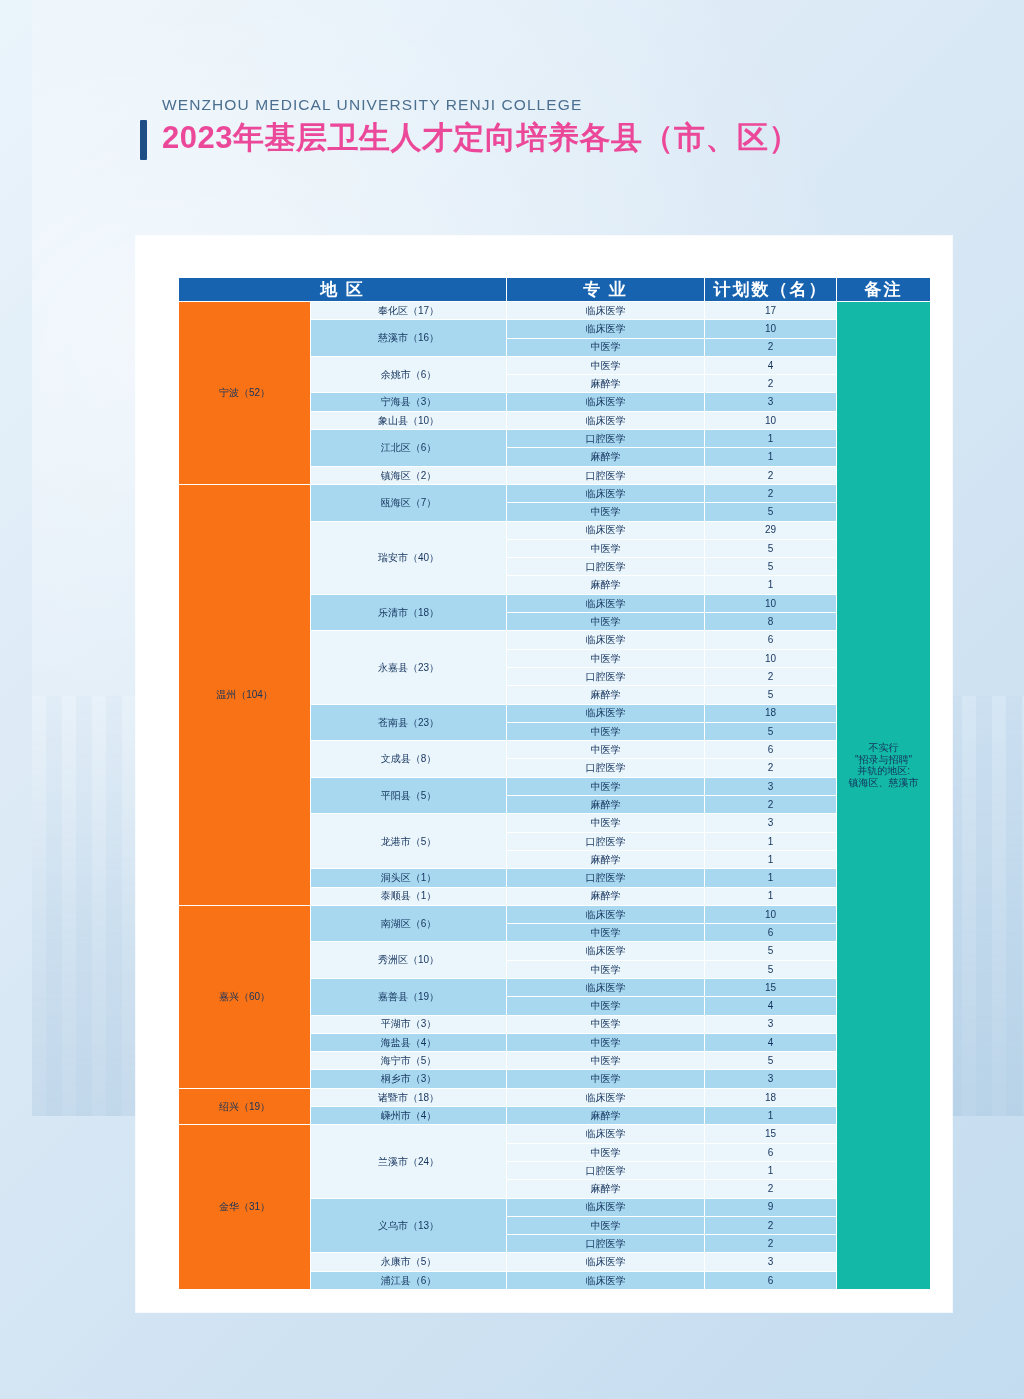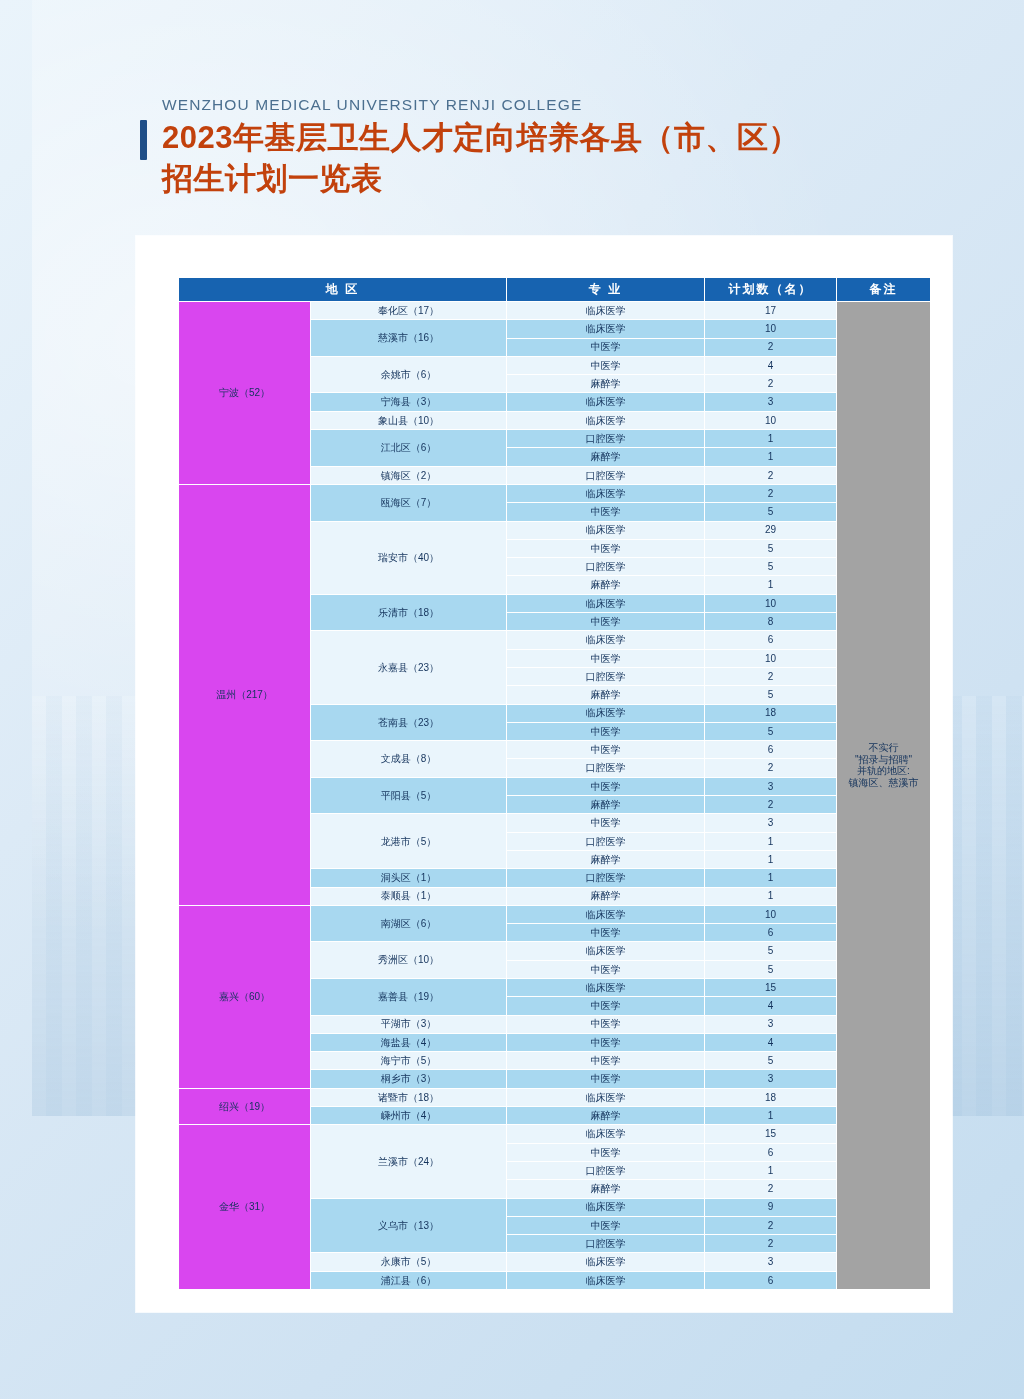--- a/index.html
+++ b/index.html
@@ -52,21 +52,21 @@
     left: -22px;
     top: 2px;
     width: 7px;
     height: 40px;
     background: #1f4e87;
     border-radius: 1px;
   }
   .title {
     font-size: 31px;
     line-height: 1.32;
-    color: #c2410c;
+    color: #ec4899;
     font-weight: bold;
     letter-spacing: .5px;
     margin: 0;
   }
 
   .card {
     position: absolute;
     left: 104px;
     top: 236px;
     width: 816px;
@@ -87,59 +87,58 @@
   }
   table.plan col.c-region { width: 132px; }
   table.plan col.c-county { width: 196px; }
   table.plan col.c-major  { width: 198px; }
   table.plan col.c-num    { width: 132px; }
   table.plan col.c-note   { width: 94px; }
 
   table.plan th {
     background: #1763b0;
     color: #fff;
-    font-size: 12px;
+    font-size: 17px;
     font-weight: bold;
     height: 24px;
     letter-spacing: 2px;
     border: 1px solid #ffffff;
     padding: 0 2px;
   }
   table.plan td {
     border: 1px solid #ffffff;
     text-align: center;
     height: 18.3px;
     padding: 0 3px;
     line-height: 1.15;
     font-size: 10px;
     white-space: nowrap;
     overflow: hidden;
   }
   
   td.t-light { background: #eaf5fc; }
   td.t-mid   { background: #a8d8f0; }
-  td.t-region{ background: #d946ef; font-size: 10.5px; }
-  td.t-note  { background: #a3a3a3; text-align: left; vertical-align: top; padding: 6px 6px; white-space: normal; line-height: 1.55; font-size: 9.6px; }
+  td.t-region{ background: #f97316; font-size: 10.5px; }
+  td.t-note  { background: #14b8a6; text-align: left; vertical-align: top; padding: 6px 6px; white-space: normal; line-height: 1.55; font-size: 9.6px; }
 
   .note-lines div { white-space: nowrap; }
 </style>
 </head>
 <body>
 
 <div class="page">
   <div class="bg-deco"></div>
   <div class="bg-deco2"></div>
 
   <div class="header">
     <p class="eyebrow">WENZHOU MEDICAL UNIVERSITY RENJI COLLEGE</p>
     <div class="title-wrap">
       <span class="title-bar"></span>
       <h1 class="title">
         <span>2023年基层卫生人才定向培养各县（市、区）</span><br>
-        <span>招生计划一览表</span>
       </h1>
     </div>
   </div>
 
   <div class="card"></div>
 
   <table class="plan" id="plan-table">
     <colgroup>
       <col class="c-region">
         <col class="c-county">
@@ -206,21 +205,21 @@
         <tr>
           <td class="t-mid">麻醉学</td>
           <td class="t-mid">1</td>
         </tr>
         <tr>
           <td class="t-light" rowspan="1">镇海区（2）</td>
           <td class="t-light">口腔医学</td>
           <td class="t-light">2</td>
         </tr>
         <tr>
-          <td class="t-region" rowspan="23">温州（217）</td>
+          <td class="t-region" rowspan="23">温州（104）</td>
           <td class="t-mid" rowspan="2">瓯海区（7）</td>
           <td class="t-mid">临床医学</td>
           <td class="t-mid">2</td>
         </tr>
         <tr>
           <td class="t-mid">中医学</td>
           <td class="t-mid">5</td>
         </tr>
         <tr>
           <td class="t-light" rowspan="4">瑞安市（40）</td>

